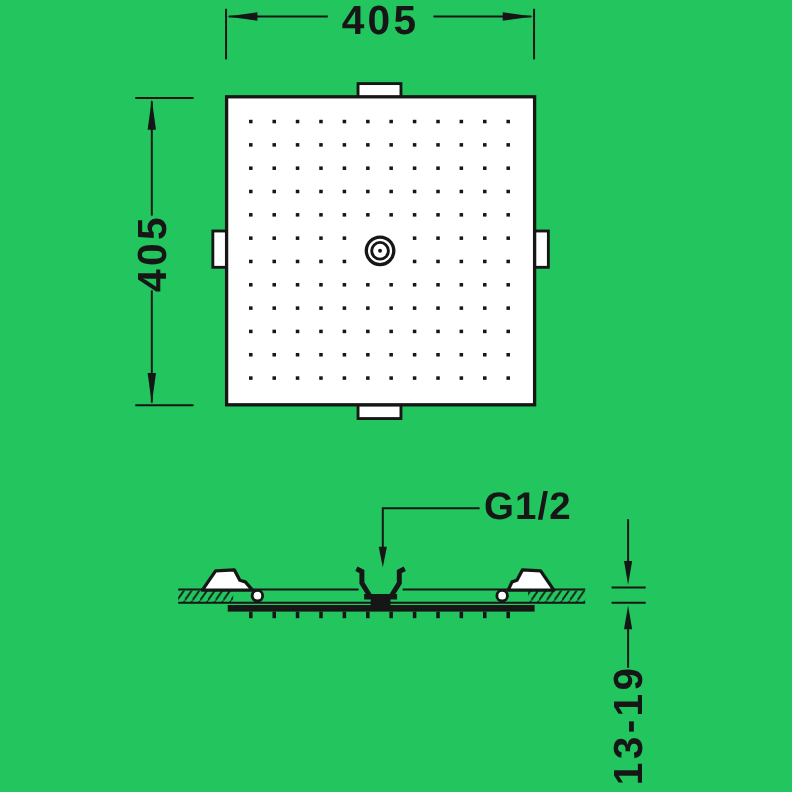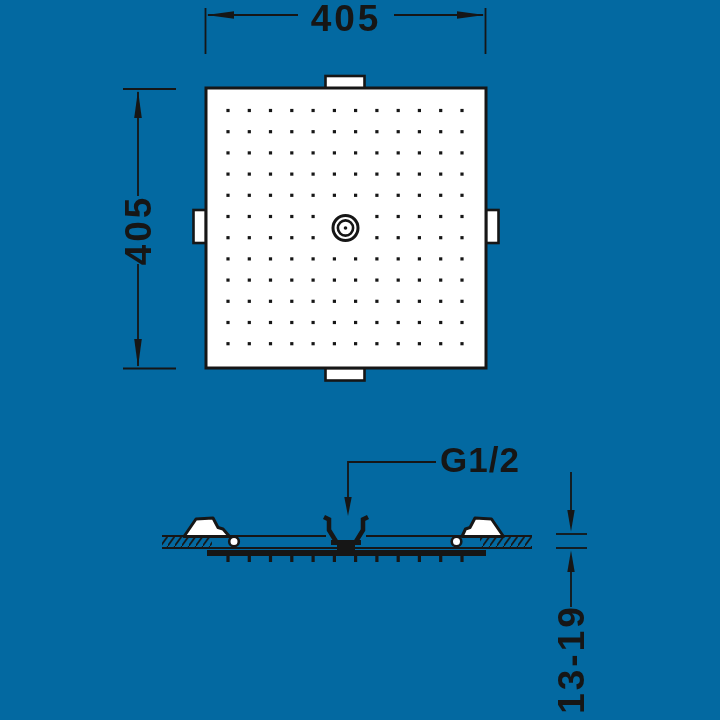--- a/index.html
+++ b/index.html
@@ -5,21 +5,21 @@
   html, body {
     margin: 0;
     padding: 0;
     background: #ffffff;
     font-family: "Liberation Sans", sans-serif;
   }
   .canvas {
     position: relative;
     width: 720px;
     height: 720px;
-    background: #0369a1;
+    background: #22c55e;
     overflow: hidden;
   }
   svg { display: block; }
   .dim-text {
     font-family: "Liberation Sans", sans-serif;
     font-weight: bold;
     font-size: 37px;
     letter-spacing: 3px;
     fill: #161616;
   }

